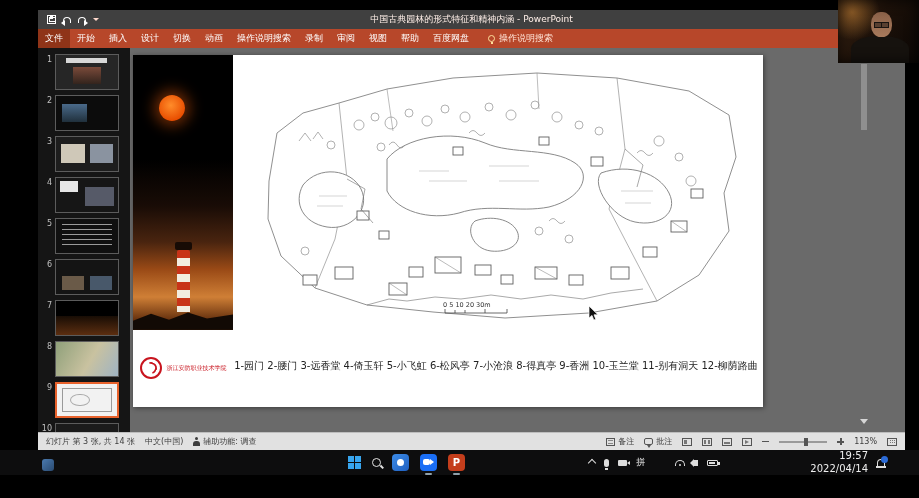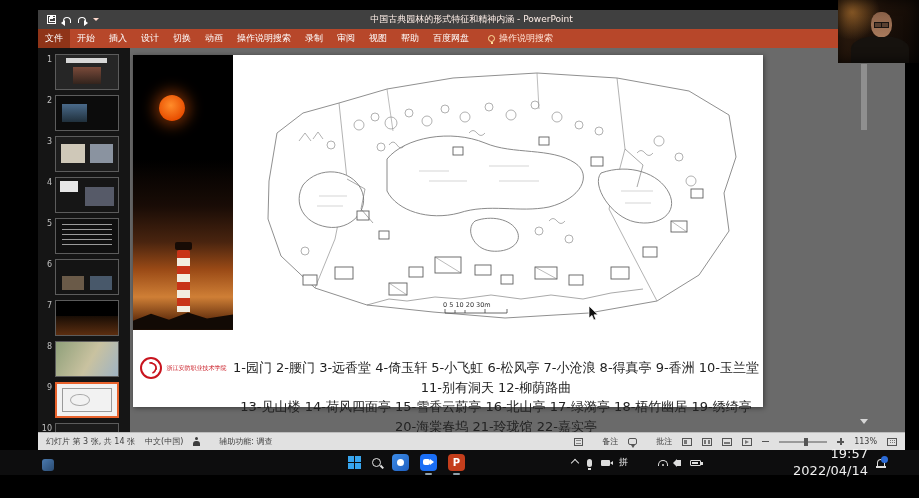--- a/index.html
+++ b/index.html
@@ -96,35 +96,35 @@
   .lh-top{position:absolute;left:42px;bottom:80px;width:17px;height:8px;background:#170b05;border-radius:2px}
   .rocks{position:absolute;left:0;bottom:0;width:100%;height:22px;background:#120a05;
     clip-path:polygon(0 60%,18% 28%,36% 55%,55% 22%,74% 50%,100% 32%,100% 100%,0 100%)}
   .logoarea{position:absolute;left:0;bottom:0;width:100%;height:22%;background:#fff;display:flex;align-items:center;justify-content:center;gap:5px;padding:0 5px}
   .logomark{width:22px;height:22px;border-radius:50%;border:2px solid #c8141e;position:relative;flex:none}
   .logomark::after{content:"";position:absolute;inset:3px;border-radius:50%;border:2px solid #c8141e;border-left-color:transparent;border-bottom-color:transparent;transform:rotate(28deg)}
   .logotext{font-size:6px;color:#c8141e;line-height:1.3}
 
   .plan{position:absolute;left:106px;top:6px;width:516px;height:276px}
   .caption{position:absolute;left:100px;right:4px;top:288px;text-align:center;font-size:9px;font-weight:600;color:#111;white-space:nowrap}
-  .legend{position:absolute;left:98px;right:2px;top:303px;text-align:center;font-size:13px;color:#222;line-height:1.5}
+  .legend{position:absolute;left:98px;right:2px;top:303px;text-align:center;font-size:10px;color:#222;line-height:1.5}
 
   .vscroll{position:absolute;right:36px;top:4px;bottom:8px;width:9px}
   .sb-up{position:absolute;left:0;top:0;width:0;height:0;border-left:4px solid transparent;border-right:4px solid transparent;border-bottom:5px solid #d6d6d6}
   .sb-down{position:absolute;left:0;bottom:0;width:0;height:0;border-left:4px solid transparent;border-right:4px solid transparent;border-top:5px solid #d6d6d6}
   .sb-thumb{position:absolute;left:1px;top:12px;width:6px;height:66px;background:#8f8f8f}
 
   .cursor{position:absolute;z-index:6}
 
   .notes{height:18px;background:#f5f5f5;border-top:1px solid #c9c9c9;display:flex;align-items:center;padding-left:8px;font-size:8.5px;color:#555;flex:none}
 
   
   .status{height:18px;background:#e1e1e1;border-top:1px solid #bdbdbd;display:flex;align-items:center;font-size:8px;color:#3c3c3c;padding:0 8px;gap:10px;flex:none}
   .spacer{flex:1}
-  .sbtn{display:flex;align-items:center;gap:19px}
+  .sbtn{display:flex;align-items:center;gap:3px}
   .ic-acc{width:7px;height:9px;position:relative;display:inline-block}
   .ic-acc::before{content:"";position:absolute;left:2px;top:0;width:3px;height:3px;border-radius:50%;background:#3c3c3c}
   .ic-acc::after{content:"";position:absolute;left:0;top:4px;width:7px;height:5px;border-radius:3px 3px 0 0;background:#3c3c3c}
   .ic-notes{width:9px;height:8px;border:1px solid #555;position:relative;display:inline-block}
   .ic-notes::after{content:"";position:absolute;left:1px;top:1px;right:1px;height:4px;background:repeating-linear-gradient(#888 0 1px,transparent 1px 2.5px)}
   .ic-cm2{width:9px;height:7px;border:1px solid #555;border-radius:2px;position:relative;display:inline-block}
   .ic-cm2::after{content:"";position:absolute;left:2px;bottom:-4px;border-left:2px solid transparent;border-right:2px solid transparent;border-top:3px solid #555}
   .vi{width:10px;height:8px;border:1px solid #555;position:relative;display:inline-block}
   .vi1::after{content:"";position:absolute;left:1px;top:1px;width:3px;height:4px;background:#777}
   .vi2::after{content:"";position:absolute;inset:1px;background:repeating-linear-gradient(90deg,#777 0 2px,transparent 2px 4px)}
@@ -178,21 +178,21 @@
   .ic-cam2{width:9px;height:6px;background:#ddd;border-radius:1px;position:relative;display:inline-block}
   .ic-cam2::after{content:"";position:absolute;right:-3px;top:1px;border-top:2px solid transparent;border-bottom:2px solid transparent;border-right:3px solid #ddd}
   .ime{font-size:9px;color:#f0f0f0}
   .ic-wifi{width:10px;height:6px;border:1.5px solid #ddd;border-bottom:none;border-radius:10px 10px 0 0;position:relative;display:inline-block}
   .ic-wifi::after{content:"";position:absolute;left:3px;top:3px;width:2px;height:2px;border-radius:50%;background:#ddd}
   .ic-vol{width:4px;height:6px;background:#ddd;position:relative;display:inline-block}
   .ic-vol::before{content:"";position:absolute;left:-4px;top:-1px;border-top:4px solid transparent;border-bottom:4px solid transparent;border-right:4px solid #ddd}
   .ic-batt{width:11px;height:6px;border:1px solid #ddd;border-radius:1px;position:relative;display:inline-block}
   .ic-batt::before{content:"";position:absolute;left:1px;top:1px;bottom:1px;width:6px;background:#ddd}
   .ic-batt::after{content:"";position:absolute;right:-3px;top:1px;width:2px;height:3px;background:#ddd}
-  .clock{display:flex;flex-direction:column;align-items:flex-end;font-size:13px;line-height:1.25;color:#efefef}
+  .clock{display:flex;flex-direction:column;align-items:flex-end;font-size:10px;line-height:1.25;color:#efefef}
   .ic-bell{width:8px;height:8px;border:1.5px solid #ddd;border-bottom:none;border-radius:50% 50% 0 0;position:relative;display:inline-block}
   .ic-bell::after{content:"";position:absolute;left:-2px;bottom:-1px;width:10px;height:1.5px;background:#ddd}
   .badge{position:absolute;right:-4px;top:-4px;width:7px;height:7px;border-radius:50%;background:#2b6bd8}
 </style>
 </head>
 <body>
 
 <div id="screen">
 
   <div class="ppt">
@@ -382,21 +382,20 @@
                   <line x1="216" y1="249" x2="216" y2="252"></line>
                 <line x1="226" y1="249" x2="226" y2="252"></line>
                   <line x1="246" y1="248" x2="246" y2="252"></line>
                 <line x1="268" y1="248" x2="268" y2="252"></line>
               </g>
               <text x="204" y="246" font-size="6.5" fill="#333">0 5 10 20 30m</text>
             </svg>
 
             <div class="legend">
               <div>1-园门 2-腰门 3-远香堂 4-倚玉轩 5-小飞虹 6-松风亭 7-小沧浪 8-得真亭 9-香洲 10-玉兰堂 11-别有洞天 12-柳荫路曲</div>
-              <div>13-见山楼 14-荷风四面亭 15-雪香云蔚亭 16-北山亭 17-绿漪亭 18-梧竹幽居 19-绣绮亭 20-海棠春坞 21-玲珑馆 22-嘉实亭</div>
             </div>
           </div>
 
           <div class="vscroll">
             <span class="sb-up"></span>
             <span class="sb-thumb"></span>
             <span class="sb-down"></span>
           </div>
 
           <svg class="cursor" style="left:458px;top:258px" width="12" height="16" viewBox="0 0 12 16">

